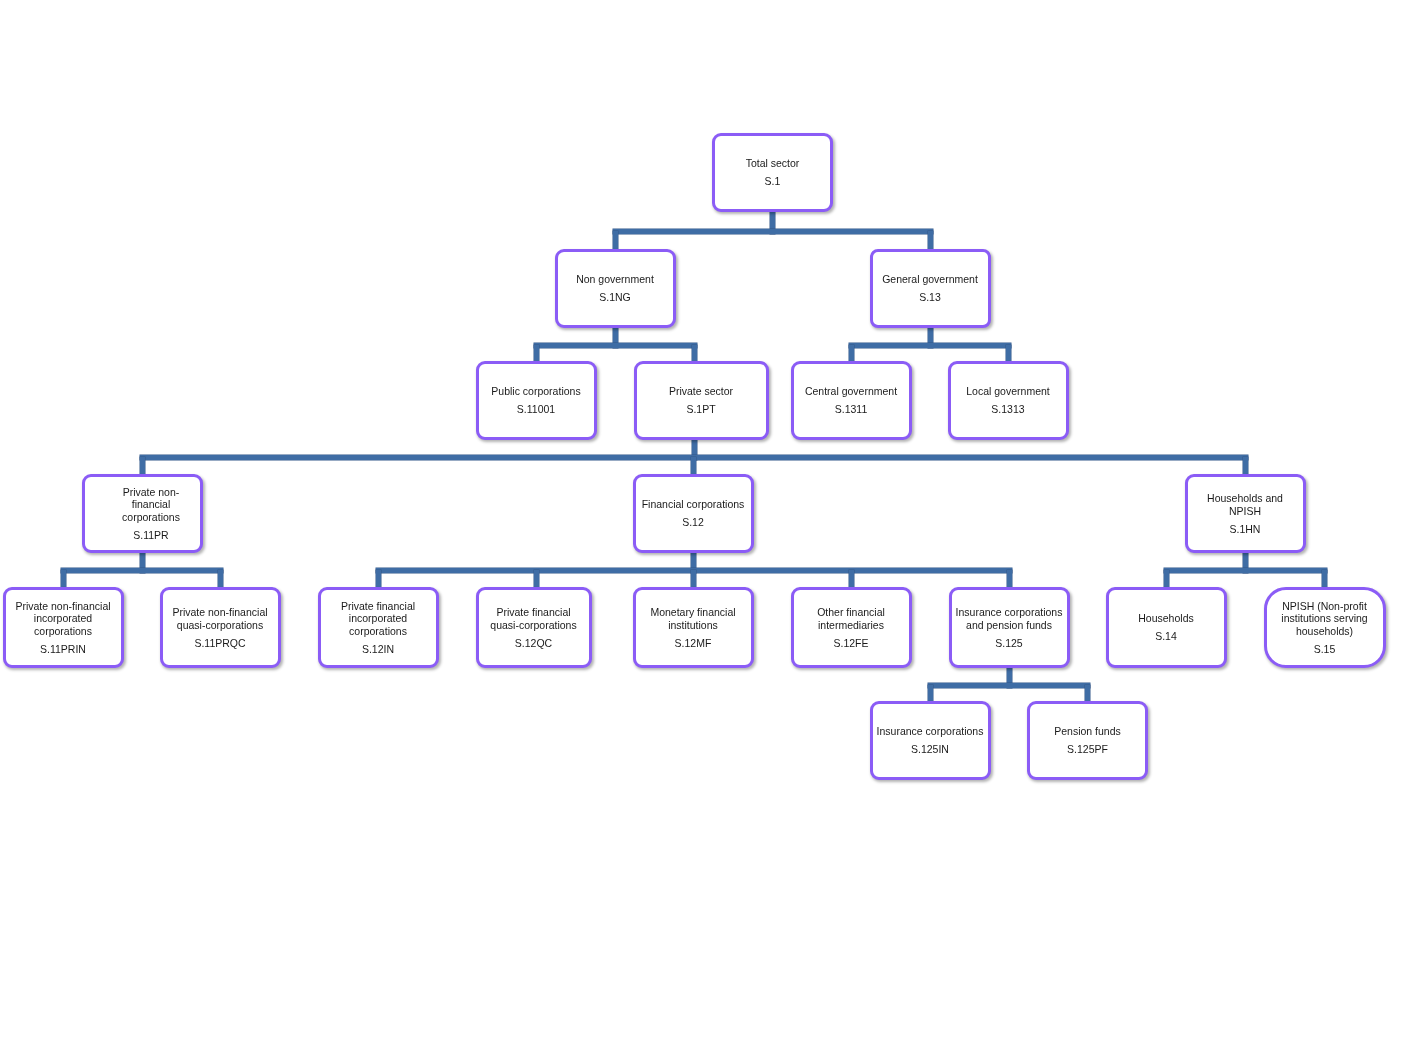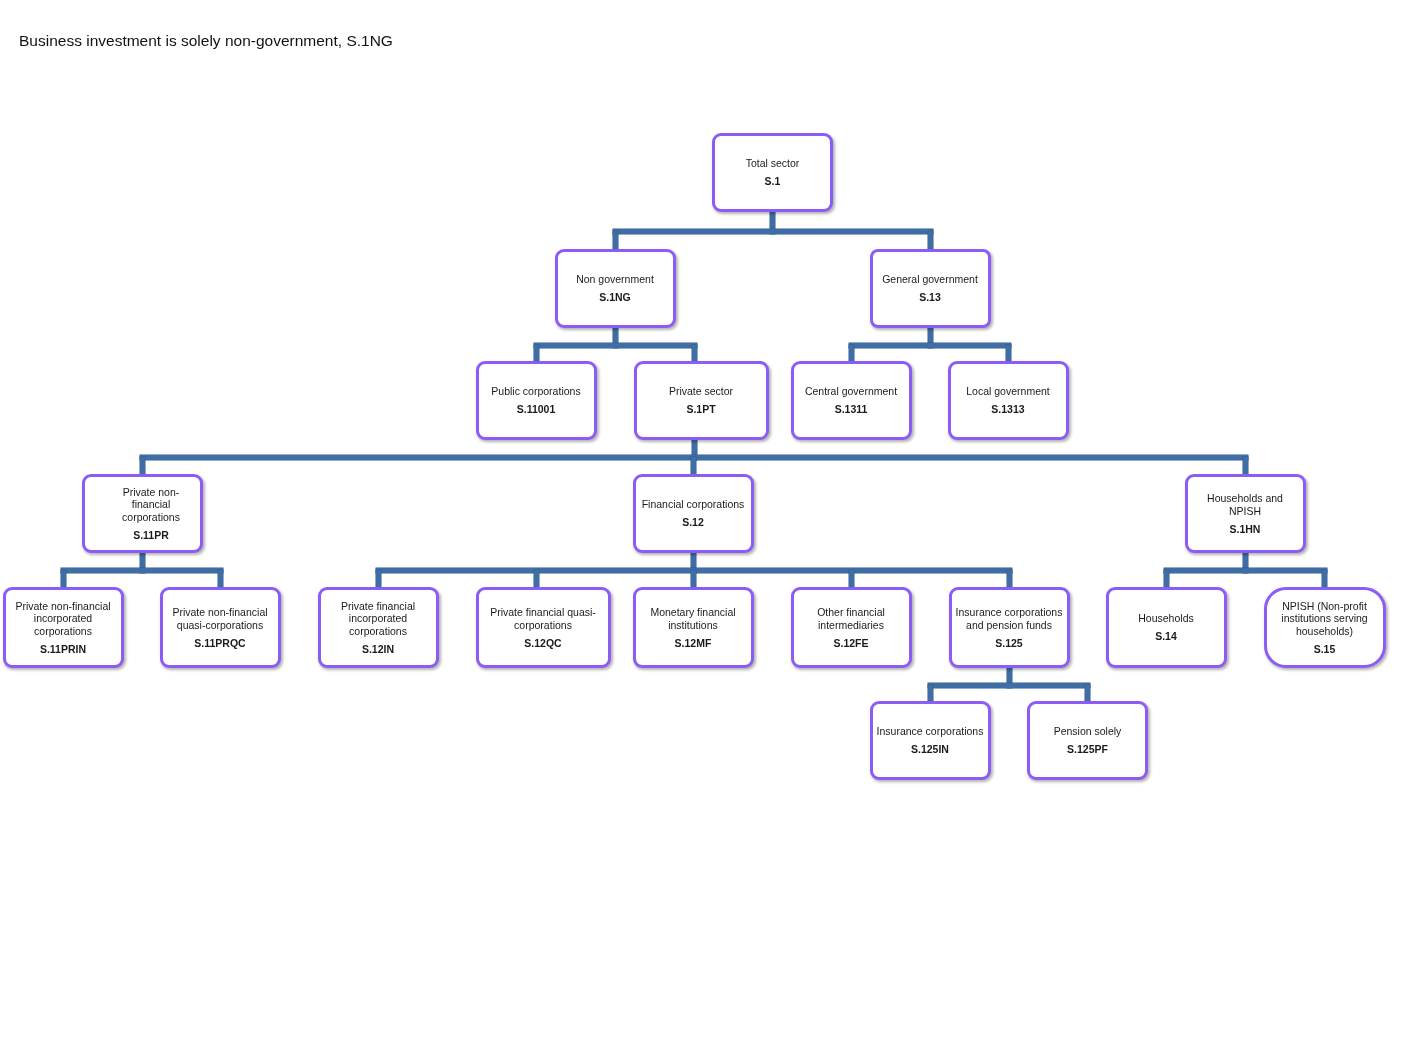--- a/index.html
+++ b/index.html
@@ -15,28 +15,27 @@
     position:absolute;left:19px;top:32px;font-size:15.5px;color:#121212;margin:0;
   }
   .node{
     position:absolute;box-sizing:border-box;background:#ffffff;
     border:3px solid #8b5cf6;border-radius:9px;
     box-shadow:1.5px 2px 3px rgba(0,0,0,0.30);
     display:flex;flex-direction:column;align-items:center;justify-content:center;
     text-align:center;color:#1a1a1a;padding:3px 4px;
   }
   .node .lbl{font-size:10.5px;line-height:1.22;}
-  .node .code{font-size:10.5px;line-height:1.2;margin-top:5px;font-weight:bold;}
+  .node .code{font-size:10.5px;line-height:1.2;margin-top:5px;}
   .conn{position:absolute;background:#3f6da5;box-shadow:0 0 0 0.5px #33598a;}
 </style>
 </head>
 <body>
 
 <div id="canvas">
-  <div id="subtitle">Business investment is solely non-government, S.1NG</div>
   <div id="connector-layer">
       <div class="conn" style="left: 770px; top: 211px; width: 5px; height: 22.5px;"></div>
       <div class="conn" style="left: 612.5px; top: 228.5px; width: 320px; height: 5px;"></div>
       <div class="conn" style="left: 612.5px; top: 231px; width: 5px; height: 19px;"></div>
       <div class="conn" style="left: 927.5px; top: 231px; width: 5px; height: 19px;"></div>
       <div class="conn" style="left: 612.5px; top: 327px; width: 5px; height: 20.5px;"></div>
       <div class="conn" style="left: 533.5px; top: 342.5px; width: 163px; height: 5px;"></div>
       <div class="conn" style="left: 533.5px; top: 345px; width: 5px; height: 17px;"></div>
       <div class="conn" style="left: 691.5px; top: 345px; width: 5px; height: 17px;"></div>
       <div class="conn" style="left: 927.5px; top: 327px; width: 5px; height: 20.5px;"></div>
@@ -114,21 +113,21 @@
         <div class="code">S.11PRIN</div>
       </div>
       <div class="node" style="left: 159.5px; top: 587px; width: 121px; height: 81px;">
         <div class="lbl">Private non-financial quasi-corporations</div>
         <div class="code">S.11PRQC</div>
       </div>
       <div class="node" style="left: 317.5px; top: 587px; width: 121px; height: 81px;">
         <div class="lbl">Private financial incorporated corporations</div>
         <div class="code">S.12IN</div>
       </div>
-      <div class="node" style="left: 475.5px; top: 587px; width: 135px; height: 81px;">
+      <div class="node" style="left: 475.5px; top: 587px; width: 116px; height: 81px;">
         <div class="lbl">Private financial quasi-corporations</div>
         <div class="code">S.12QC</div>
       </div>
       <div class="node" style="left: 632.5px; top: 587px; width: 121px; height: 81px;">
         <div class="lbl">Monetary financial institutions</div>
         <div class="code">S.12MF</div>
       </div>
       <div class="node" style="left: 790.5px; top: 587px; width: 121px; height: 81px;">
         <div class="lbl">Other financial intermediaries</div>
         <div class="code">S.12FE</div>
@@ -143,17 +142,17 @@
       </div>
       <div class="node" style="left: 1263.5px; top: 587px; width: 122px; height: 81px; border-radius: 22px;">
         <div class="lbl">NPISH (Non-profit institutions serving households)</div>
         <div class="code">S.15</div>
       </div>
       <div class="node" style="left: 869.5px; top: 701px; width: 121px; height: 79px;">
         <div class="lbl">Insurance corporations</div>
         <div class="code">S.125IN</div>
       </div>
       <div class="node" style="left: 1027px; top: 701px; width: 121px; height: 79px;">
-        <div class="lbl">Pension solely</div>
+        <div class="lbl">Pension funds</div>
         <div class="code">S.125PF</div>
       </div>
     </div>
 </div>
 
 </body></html>

